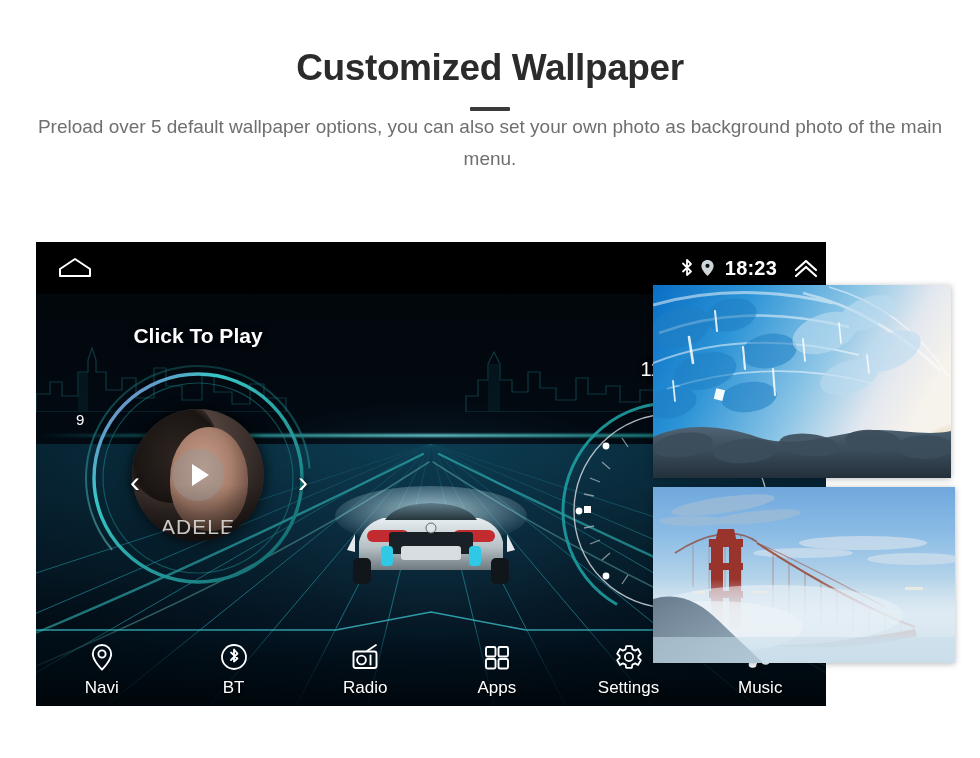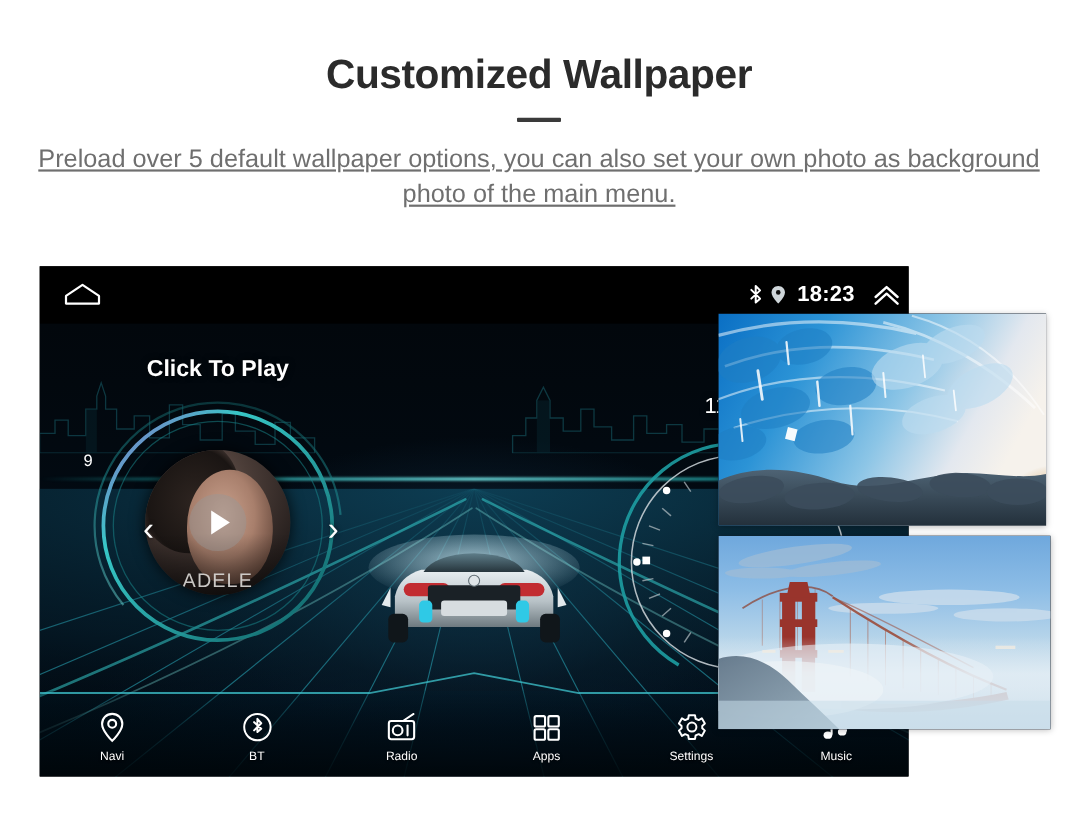--- a/index.html
+++ b/index.html
@@ -39,29 +39,27 @@
 
   .title-divider {
     width: 40px;
     height: 4px;
     background: #3a3a3a;
     margin: 15px auto 0 auto;
     border-radius: 1px;
   }
 
   .subtitle {
-    margin-top: 17px;
-    font-size: 23px;
+    font-size: 19px;
     color: #6f6f6f;
     line-height: 32px;
     width: 930px;
     margin-left: auto;
     margin-right: auto;
     font-family: "Liberation Sans", sans-serif;
-    text-decoration: underline;
   }
 
   
   .device {
     position: absolute;
     left: 36px;
     top: 242px;
     width: 790px;
     height: 464px;
     background: #000;
@@ -218,21 +216,21 @@
     left: 0; bottom: 0;
     width: 132px; height: 56px;
     background: linear-gradient(180deg, rgba(0,0,0,0) 0%, rgba(0,0,0,0.55) 100%);
   }
   .album .artist {
     position: absolute;
     left: 0; bottom: 2px;
     width: 132px;
     text-align: center;
     color: #d9d7d4;
-    font-size: 18px;
+    font-size: 21px;
     letter-spacing: 1px;
     font-family: "Liberation Sans", sans-serif;
     opacity: 0.92;
   }
   .play-btn {
     position: absolute;
     left: 50%; top: 50%;
     margin-left: -26px; margin-top: -26px;
     width: 52px; height: 52px;
     border-radius: 50%;
@@ -310,21 +308,21 @@
     width: 32px;
     height: 32px;
     display: flex;
     align-items: center;
     justify-content: center;
     color: #ffffff;
   }
   .dock-label {
     margin-top: 5px;
     color: #ffffff;
-    font-size: 11px;
+    font-size: 17px;
     font-family: "Liberation Sans", sans-serif;
     text-shadow: 0 1px 2px rgba(0,0,0,0.9);
   }
 
   
   .dock-edge {
     position: absolute;
     left: 0;
     bottom: 74px;
     width: 790px;

